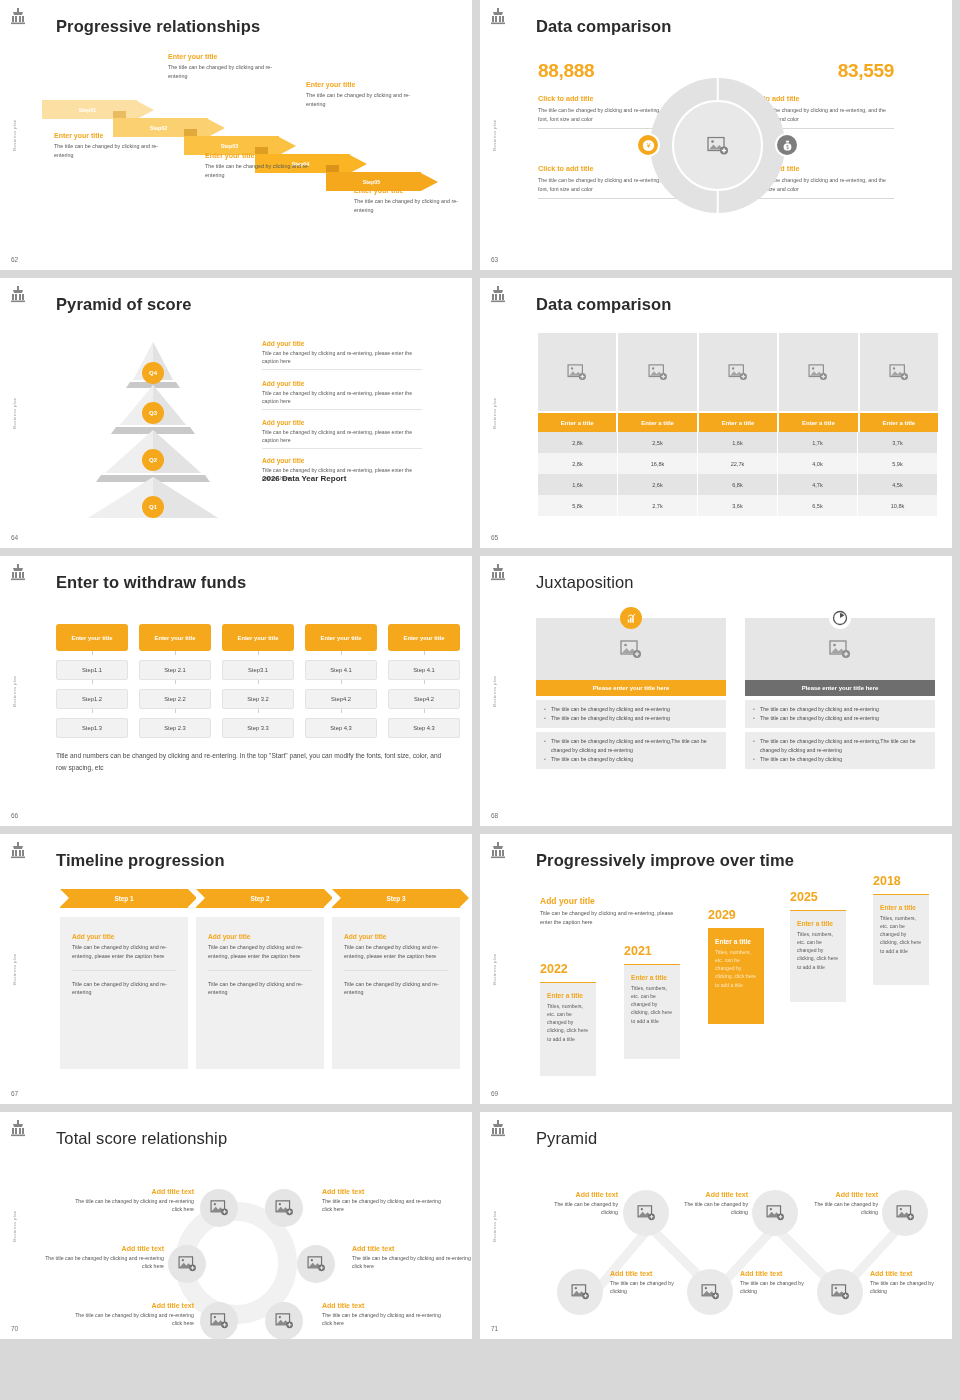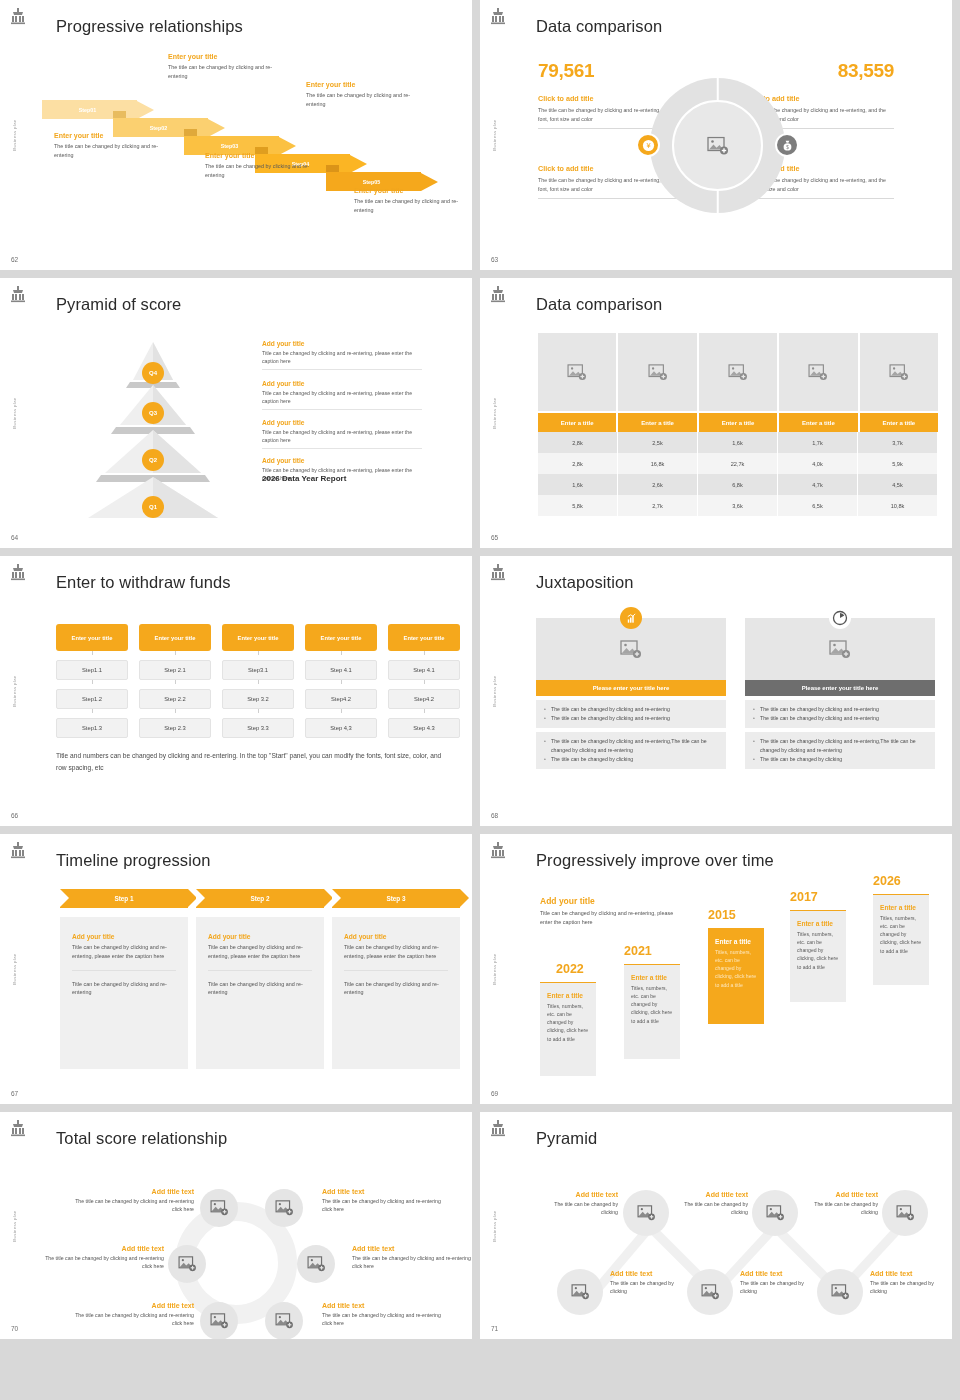--- a/index.html
+++ b/index.html
@@ -15,21 +15,21 @@
   .slide.tall { height:227px; }
   .logo { position:absolute; left:8px; top:6px; width:20px; height:20px; opacity:.75; }
   .vert-label {
     position:absolute; left:12px; top:50%; transform:translateY(-50%) rotate(180deg);
     writing-mode:vertical-rl; font-size:4.2px; letter-spacing:.4px;
     color:#9a9a9a; white-space:nowrap;
   }
   .pagenum { position:absolute; left:11px; bottom:7px; font-size:6.5px; color:#6e6e6e; }
   .s-title {
     position:absolute; left:56px; top:17px; font-size:16.5px; color:#2b2b2b;
-    font-weight:400; letter-spacing:.1px;
+    font-weight:700; letter-spacing:.1px;
   }
   .s-title.thin { font-weight:300; }
 
   
   .arrowrow { position:absolute; left:0; top:0; width:100%; height:100%; }
   .arrw { position:absolute; height:19px; display:flex; align-items:center; }
   .arrw .shaft { height:19px; display:flex; align-items:center; justify-content:center;
      color:#fff; font-size:5.4px; font-weight:bold; padding-right:4px; }
   .arrw .head { width:0; height:0; border-top:9.5px solid transparent;
      border-bottom:9.5px solid transparent; }
@@ -250,21 +250,21 @@
             <rect x="11" y="10" width="2" height="6"></rect>
             <rect x="14" y="10" width="2" height="6"></rect>
             <rect x="3" y="16.5" width="14" height="1.6"></rect>
           </g>
         </svg>
   </div>
   <div class="vert-label">Business plan</div>
   <div class="pagenum">63</div>
   <div class="s-title">Data comparison</div>
 
-  <div class="bignum" style="position:absolute;left:58px;top:60px;">79,561</div>
+  <div class="bignum" style="position:absolute;left:58px;top:60px;">88,888</div>
   <div class="dc-block" style="left:58px; top:94px;">
     <div class="dc-h">Click to add title</div>
     <div class="dc-p">The title can be changed by clicking and re-entering, and the font, font size and color</div>
   </div>
   <div class="dc-block" style="left:58px; top:164px;">
     <div class="dc-h">Click to add title</div>
     <div class="dc-p">The title can be changed by clicking and re-entering, and the font, font size and color</div>
   </div>
 
   <div class="bignum" style="position:absolute;right:58px;top:60px;">83,559</div>
@@ -699,45 +699,45 @@
   </div>
   <div class="vert-label">Business plan</div>
   <div class="pagenum">69</div>
   <div class="s-title">Progressively improve over time</div>
 
   <div style="position:absolute;left:60px;top:62px;width:145px;">
     <div style="font-size:8.5px;font-weight:bold;color:#F2A61D;margin-bottom:3px;">Add your title</div>
     <div style="font-size:5.4px;color:#555;line-height:1.6;">Title can be changed by clicking and re-entering, please enter the caption here</div>
   </div>
 
-  <div class="yr" style="left:76px; top:128px;">2022</div>
+  <div class="yr" style="left:60px; top:128px;">2022</div>
   <div class="ycard grey" style="left:60px; top:148px; height:94px;">
     <div class="ct">Enter a title</div>
     <div class="cd">Titles, numbers, etc. can be changed by clicking, click here to add a title</div>
   </div>
 
   <div class="yr" style="left:144px; top:110px;">2021</div>
   <div class="ycard grey" style="left:144px; top:130px; height:95px;">
     <div class="ct">Enter a title</div>
     <div class="cd">Titles, numbers, etc. can be changed by clicking, click here to add a title</div>
   </div>
 
-  <div class="yr" style="left:228px; top:74px;">2015</div>
+  <div class="yr" style="left:228px; top:74px;">2029</div>
   <div class="ycard fill" style="left:228px; top:94px; height:96px;">
     <div class="ct">Enter a title</div>
     <div class="cd">Titles, numbers, etc. can be changed by clicking, click here to add a title</div>
   </div>
 
-  <div class="yr" style="left:310px; top:56px;">2017</div>
+  <div class="yr" style="left:310px; top:56px;">2025</div>
   <div class="ycard grey" style="left:310px; top:76px; height:92px;">
     <div class="ct">Enter a title</div>
     <div class="cd">Titles, numbers, etc. can be changed by clicking, click here to add a title</div>
   </div>
 
-  <div class="yr" style="left:393px; top:40px;">2026</div>
+  <div class="yr" style="left:393px; top:40px;">2018</div>
   <div class="ycard grey" style="left:393px; top:60px; height:91px;">
     <div class="ct">Enter a title</div>
     <div class="cd">Titles, numbers, etc. can be changed by clicking, click here to add a title</div>
   </div>
 </div>
 
 <div class="slide tall">
   <div class="logo">
     <svg viewBox="0 0 20 20" width="20" height="20">
           <g fill="#5d5d5d">

